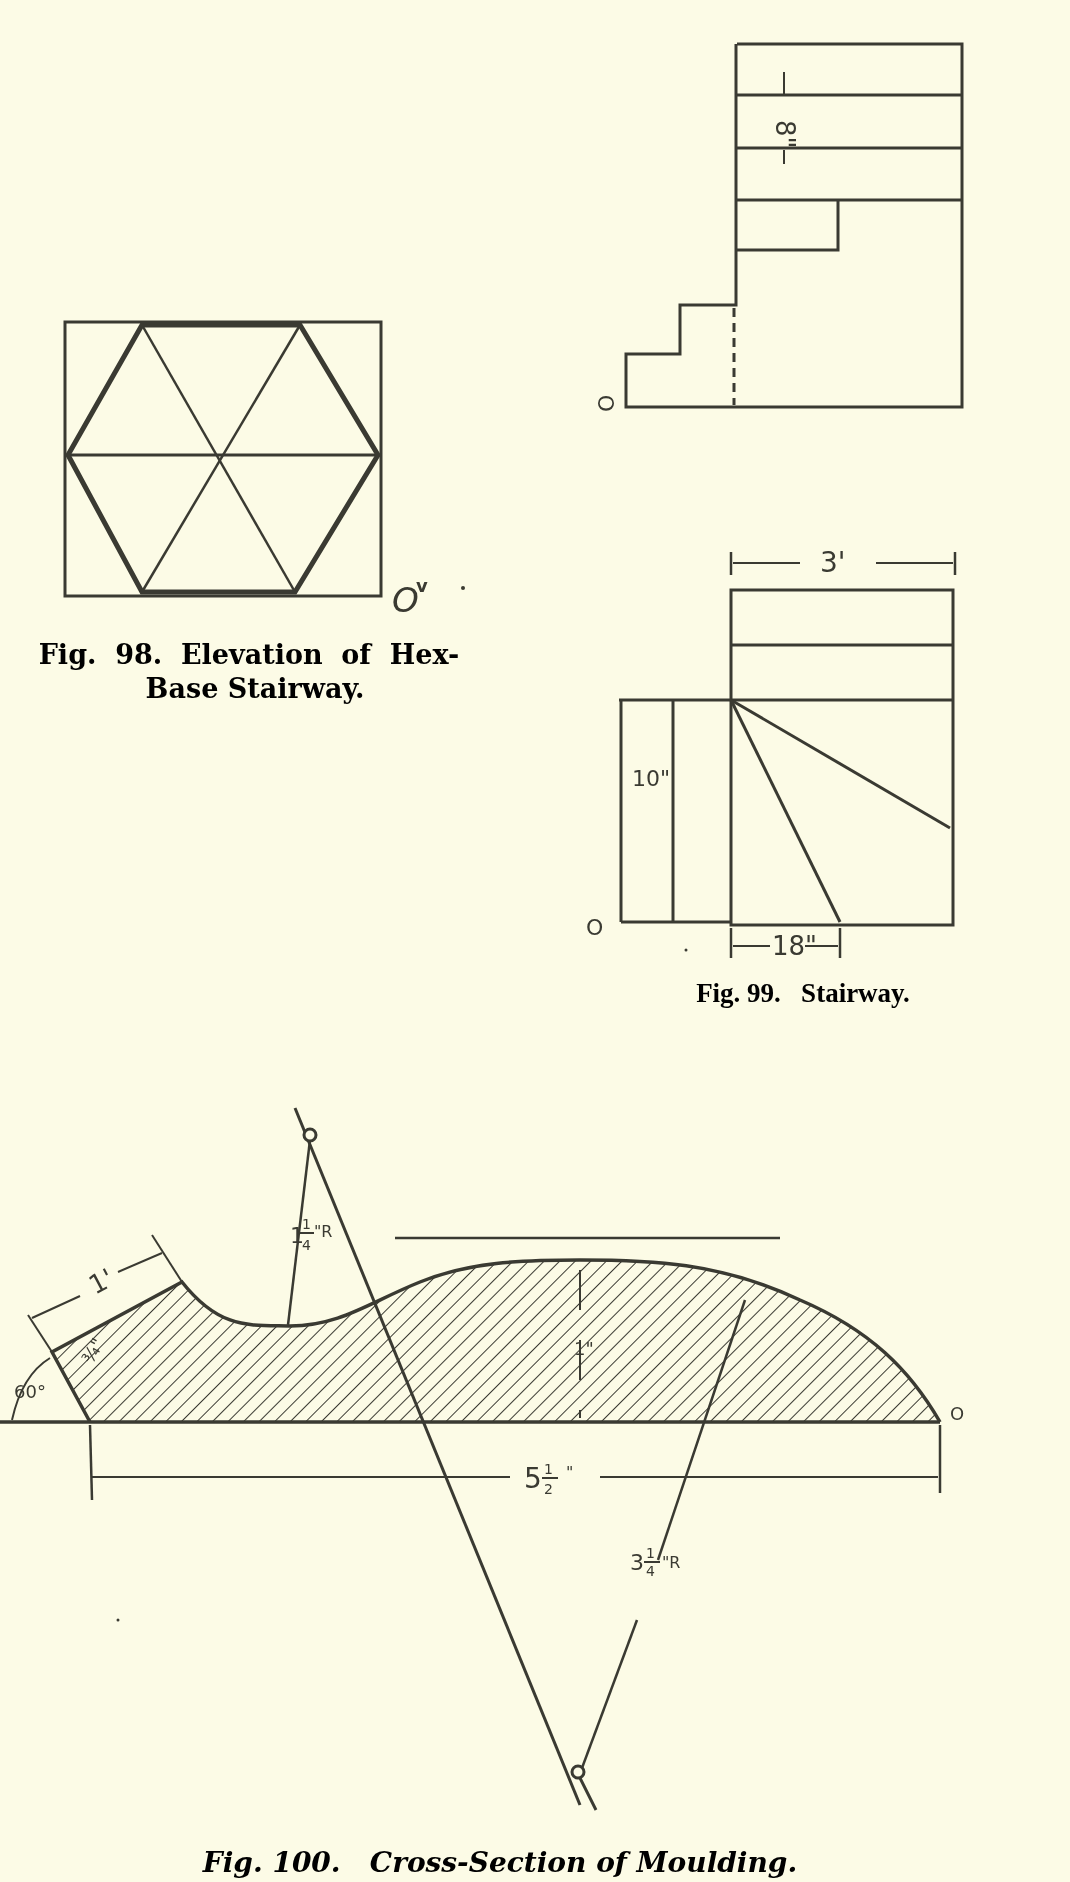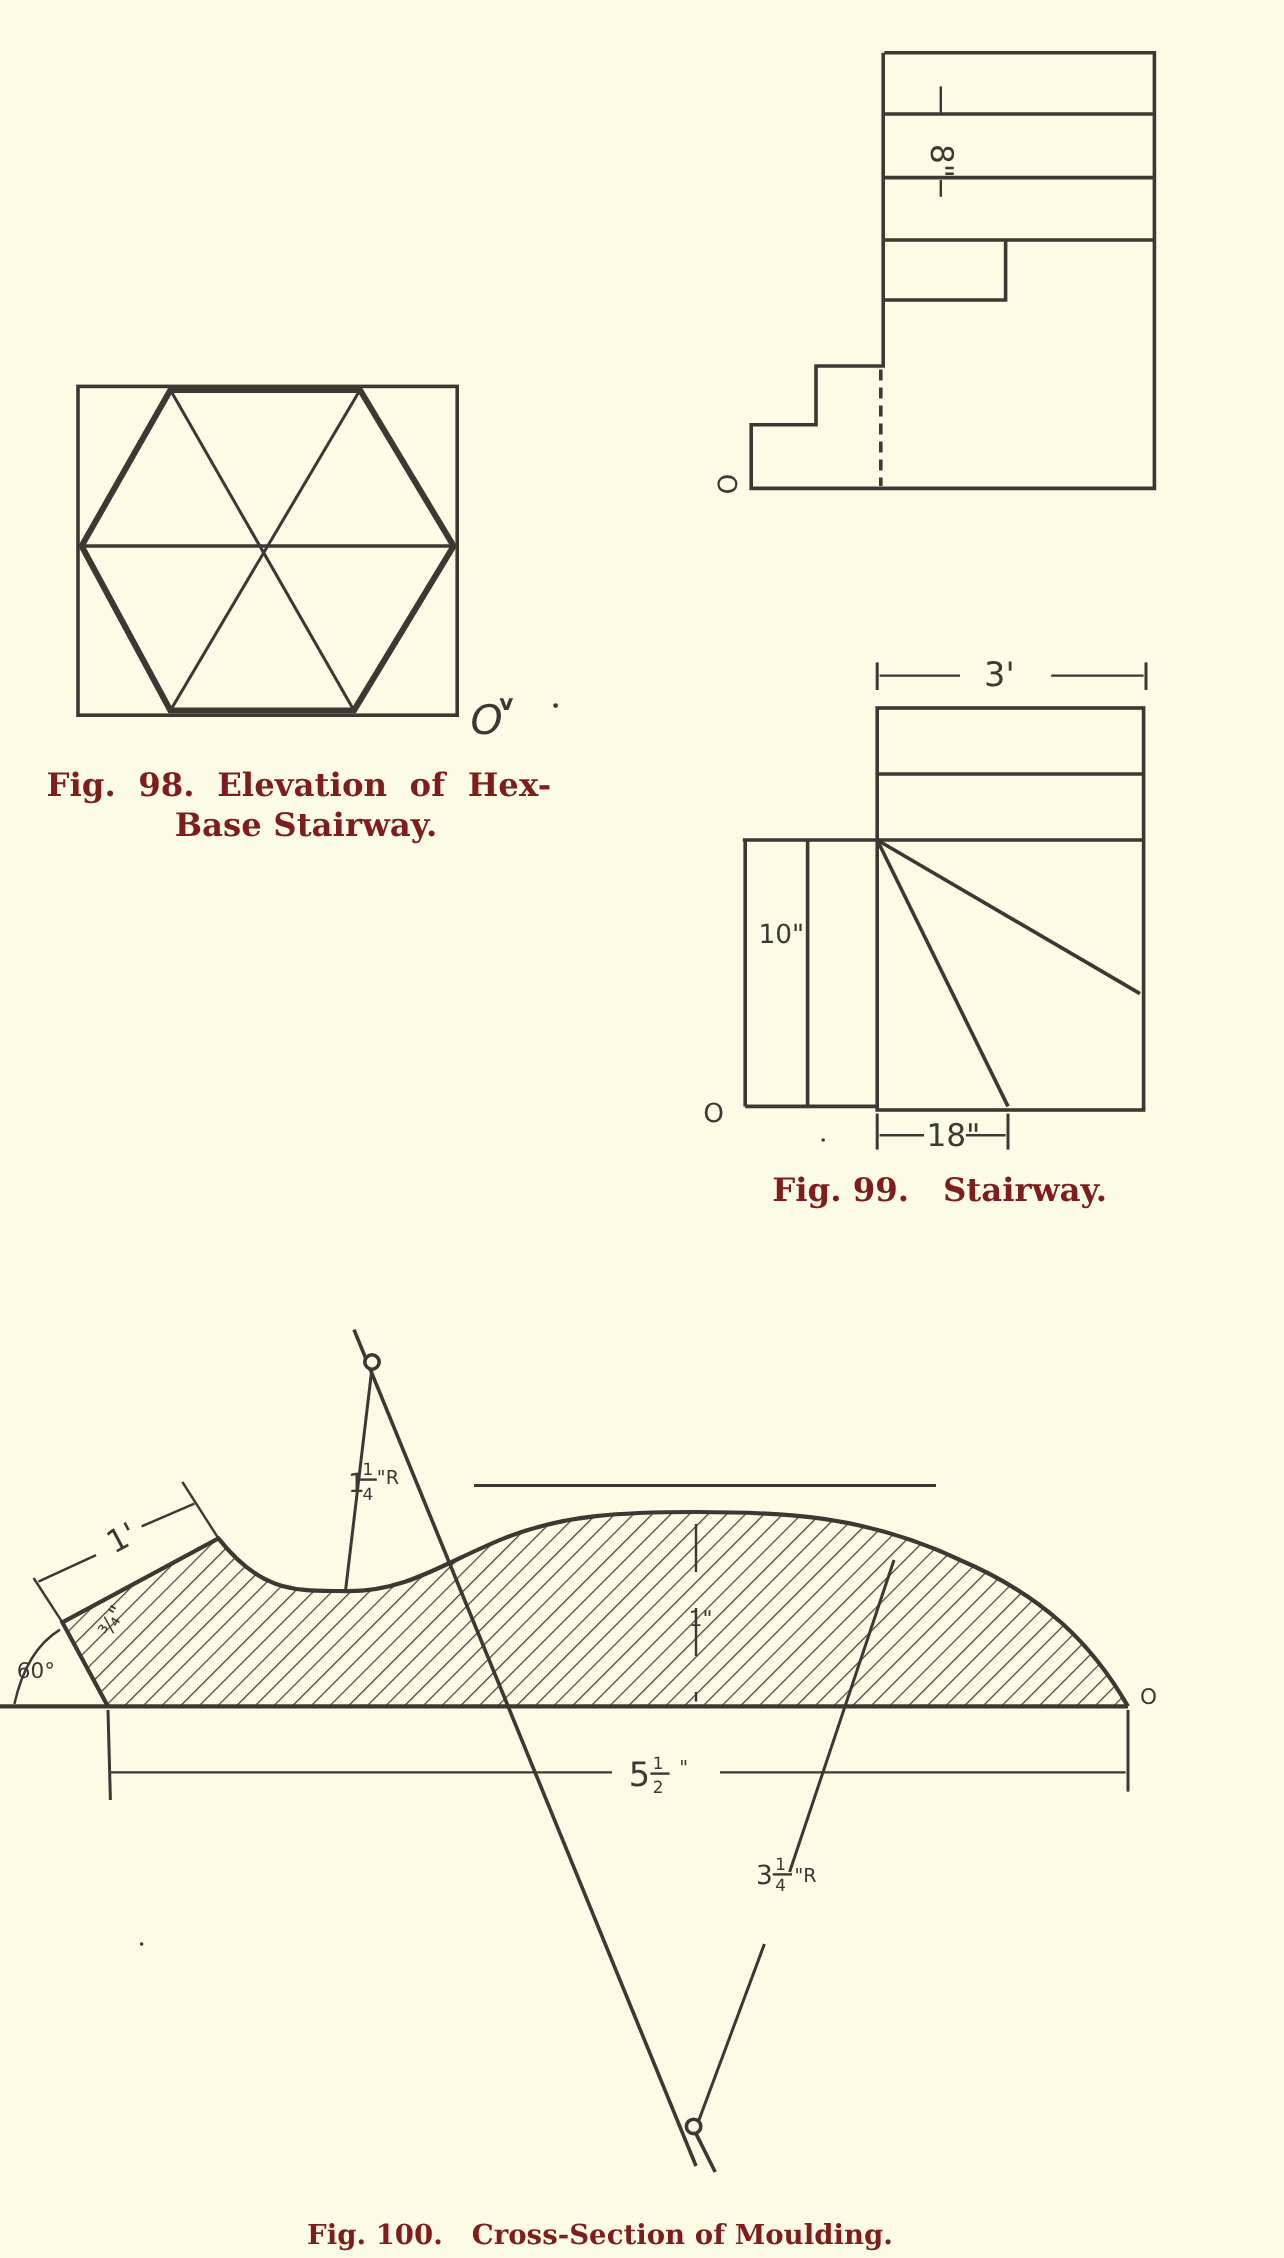--- a/index.html
+++ b/index.html
@@ -1,18 +1,18 @@
 <!DOCTYPE html>
 <html><head>
 <meta charset="utf-8">
 <style>
   html, body { margin:0; padding:0; }
   body { width:1070px; height:1882px; background:#fcfbe6; position:relative; overflow:hidden; font-family:"DejaVu Serif", serif; color:#3a3a32; }
   svg.fig { position:absolute; left:0; top:0; }
-  .cap { position:absolute; font-family:"DejaVu Serif", serif; font-weight:bold; color:#7f1d1d; text-align:center; font-size:27px; line-height:34px; }
+  .cap { position:absolute; font-family:"DejaVu Serif", serif; font-weight:bold; color:#000000; text-align:center; font-size:27px; line-height:34px; }
   .lbl { font-family:"DejaVu Sans", sans-serif; fill:#3a3a32; }
 </style>
 </head>
 <body>
 
 <svg class="fig" width="1070" height="1882" viewBox="0 0 1070 1882">
   <defs>
     <pattern id="hatch" patternUnits="userSpaceOnUse" width="11" height="11" patternTransform="rotate(45)">
       <line x1="0" y1="0" x2="0" y2="11" stroke="#3a3a32" stroke-width="2"></line>
     </pattern>
@@ -120,15 +120,15 @@
   <text class="lbl" x="950" y="1420" font-size="18">O</text>
   <circle cx="118" cy="1620" r="1.5" fill="#3a3a32"></circle>
   <circle cx="686" cy="950" r="1.5" fill="#3a3a32"></circle>
 </svg>
 
 <div class="cap" style="left:0;top:638px;width:510px;">
   <div style="white-space:pre;margin-left:-12px;">Fig.  98.  Elevation  of  Hex-</div>
   <div>Base Stairway.</div>
 </div>
 
-<div class="cap" style="left:593px;top:976px;width:380px;white-space:pre;">Fig. 99.   Stairway.</div>
+<div class="cap" style="left:613px;top:976px;width:380px;white-space:pre;font-family:Liberation Serif, serif;">Fig. 99.   Stairway.</div>
 
-<div class="cap" style="left:120px;top:1846px;width:760px;font-size:23px;white-space:pre;">Fig. 100.   Cross-Section of Moulding.</div>
+<div class="cap" style="left:120px;top:1846px;width:760px;font-size:28px;white-space:pre;font-style:italic;">Fig. 100.   Cross-Section of Moulding.</div>
 
 </body></html>

